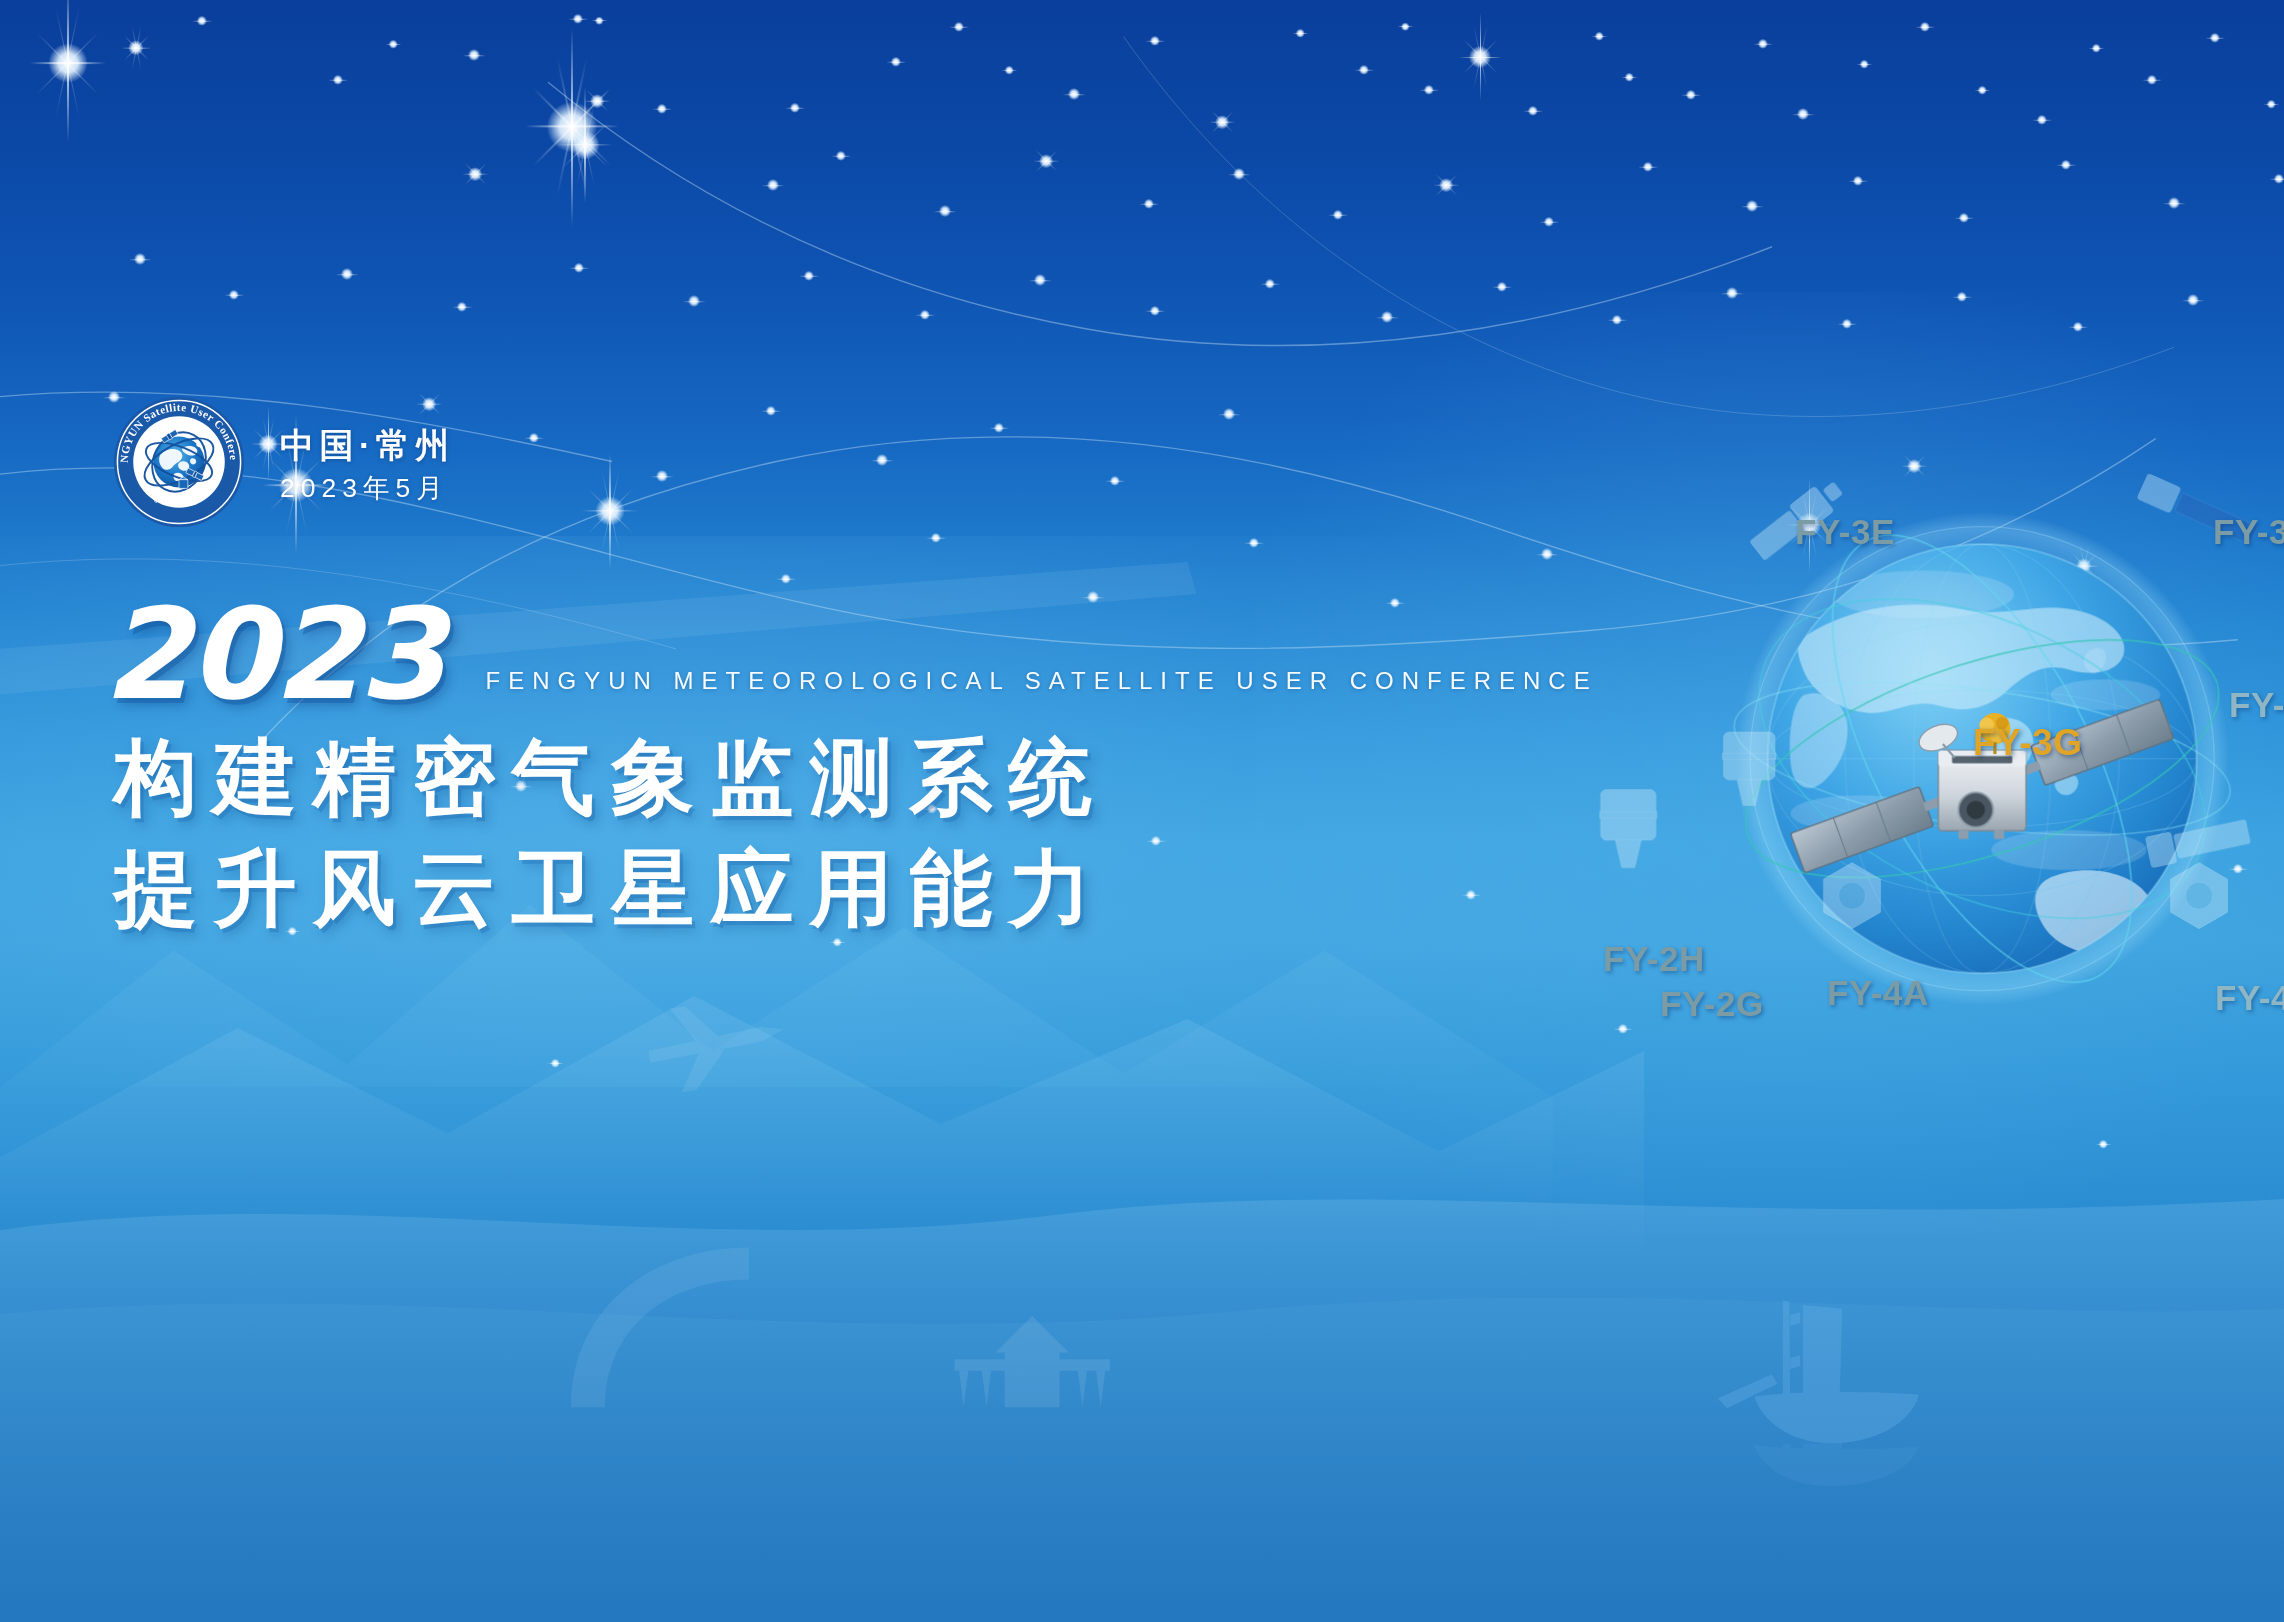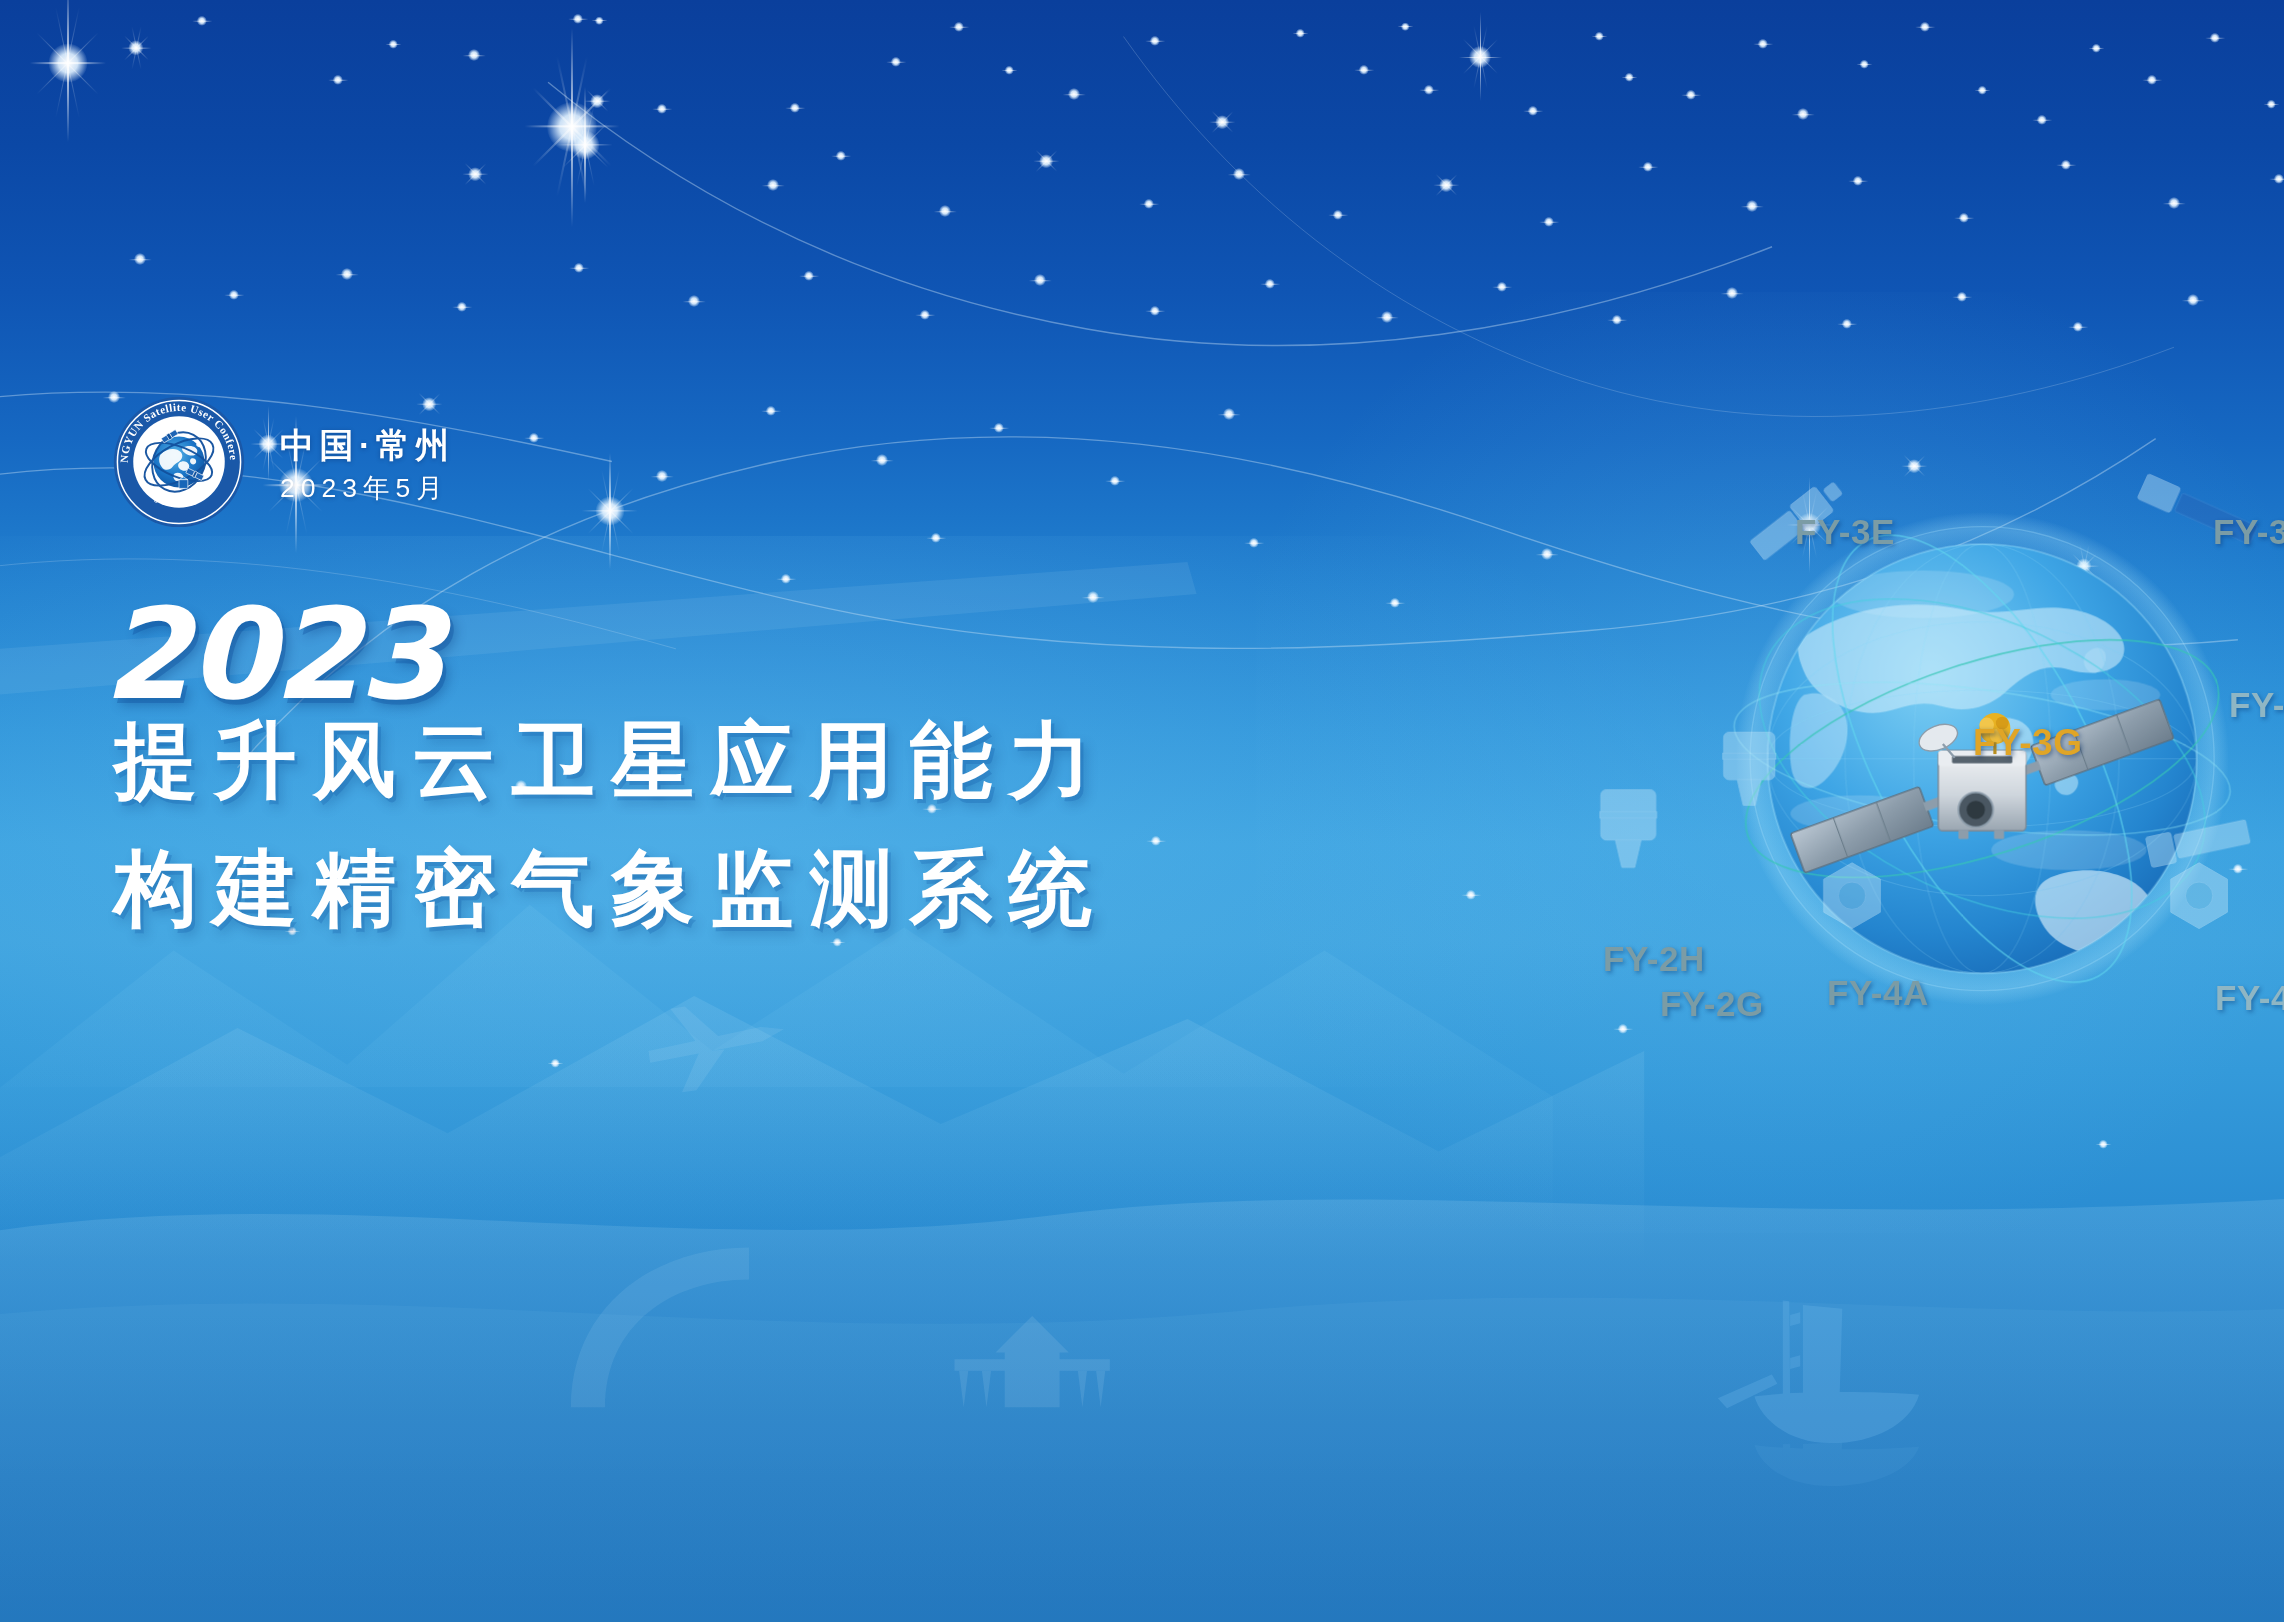--- a/index.html
+++ b/index.html
@@ -1218,24 +1218,25 @@
 
   <div class="locblock">
     <div class="loc-city">中国·常州</div>
     <div class="loc-date">2023年5月</div>
   </div>
 
   <div class="titleblock">
     <div class="row1">
       <div class="year">2023</div>
       <div class="cnwrap">
+        <div class="en-title">FENGYUN METEOROLOGICAL SATELLITE USER CONFERENCE</div>
       </div>
     </div>
+    <div class="slogan">构建精密气象监测系统</div>
     <div class="slogan" style="margin-top:6.4px">提升风云卫星应用能力</div>
-    <div class="slogan">构建精密气象监测系统</div>
   </div>
 
   <div class="scene">
     <svg viewBox="0 0 1640 1500">
       <defs>
         <radialGradient id="earthG" cx="38%" cy="30%" r="78%">
           <stop offset="0%" stop-color="#7fd0f4"></stop>
           <stop offset="45%" stop-color="#3fa6e6"></stop>
           <stop offset="78%" stop-color="#2485cf"></stop>
           <stop offset="100%" stop-color="#1668b5"></stop>

